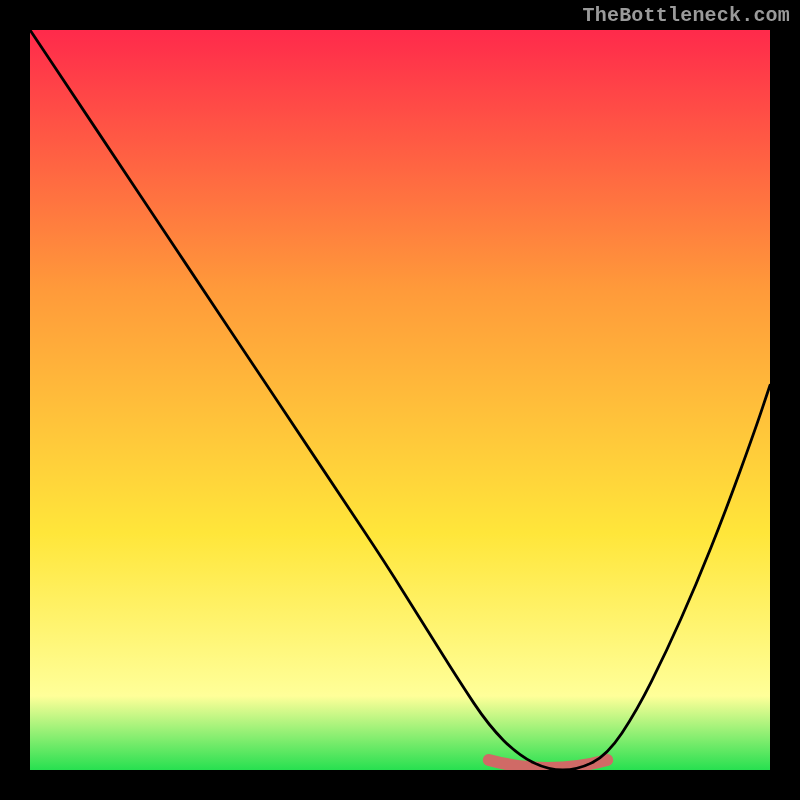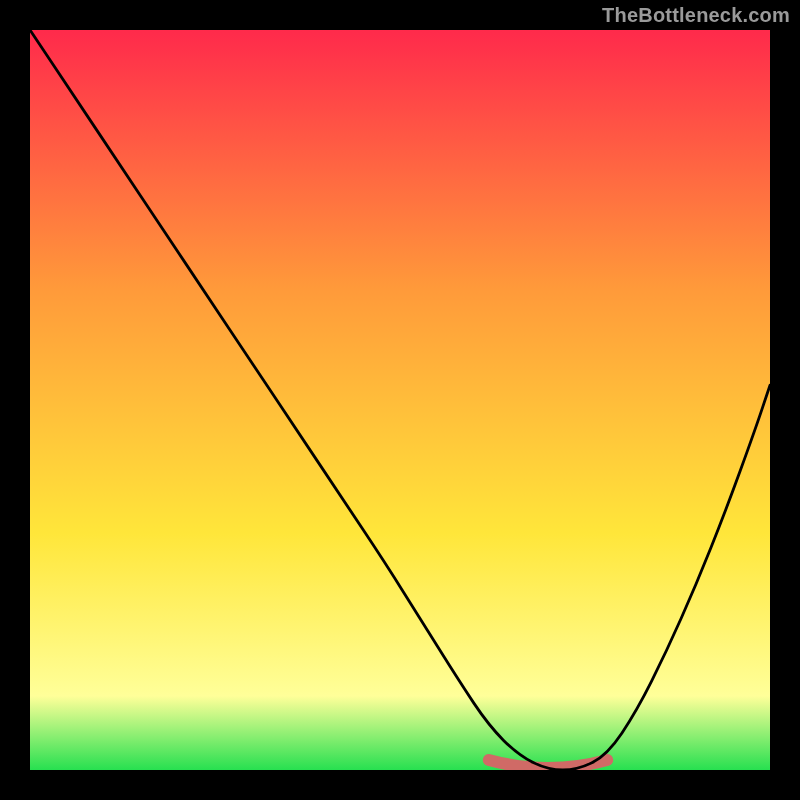--- a/index.html
+++ b/index.html
@@ -15,21 +15,21 @@
     top: 0;
     left: 0;
     width: 800px;
     height: 800px;
     background: #000000;
   }
   .watermark {
     position: absolute;
     top: 4px;
     right: 10px;
-    font-family: Liberation Sans, sans-serif;
+    font-family: Liberation Mono, monospace;
     font-size: 20px;
     font-weight: 600;
     color: #9a9a9a;
     letter-spacing: 0.2px;
     z-index: 20;
   }
   .plot-wrap {
     position: absolute;
     left: 30px;
     top: 30px;

